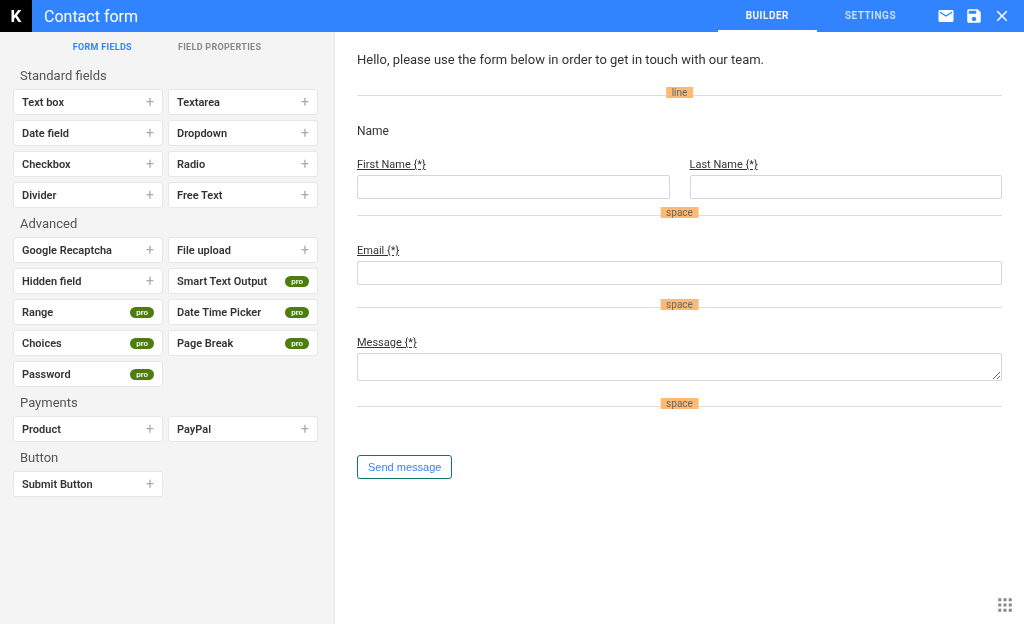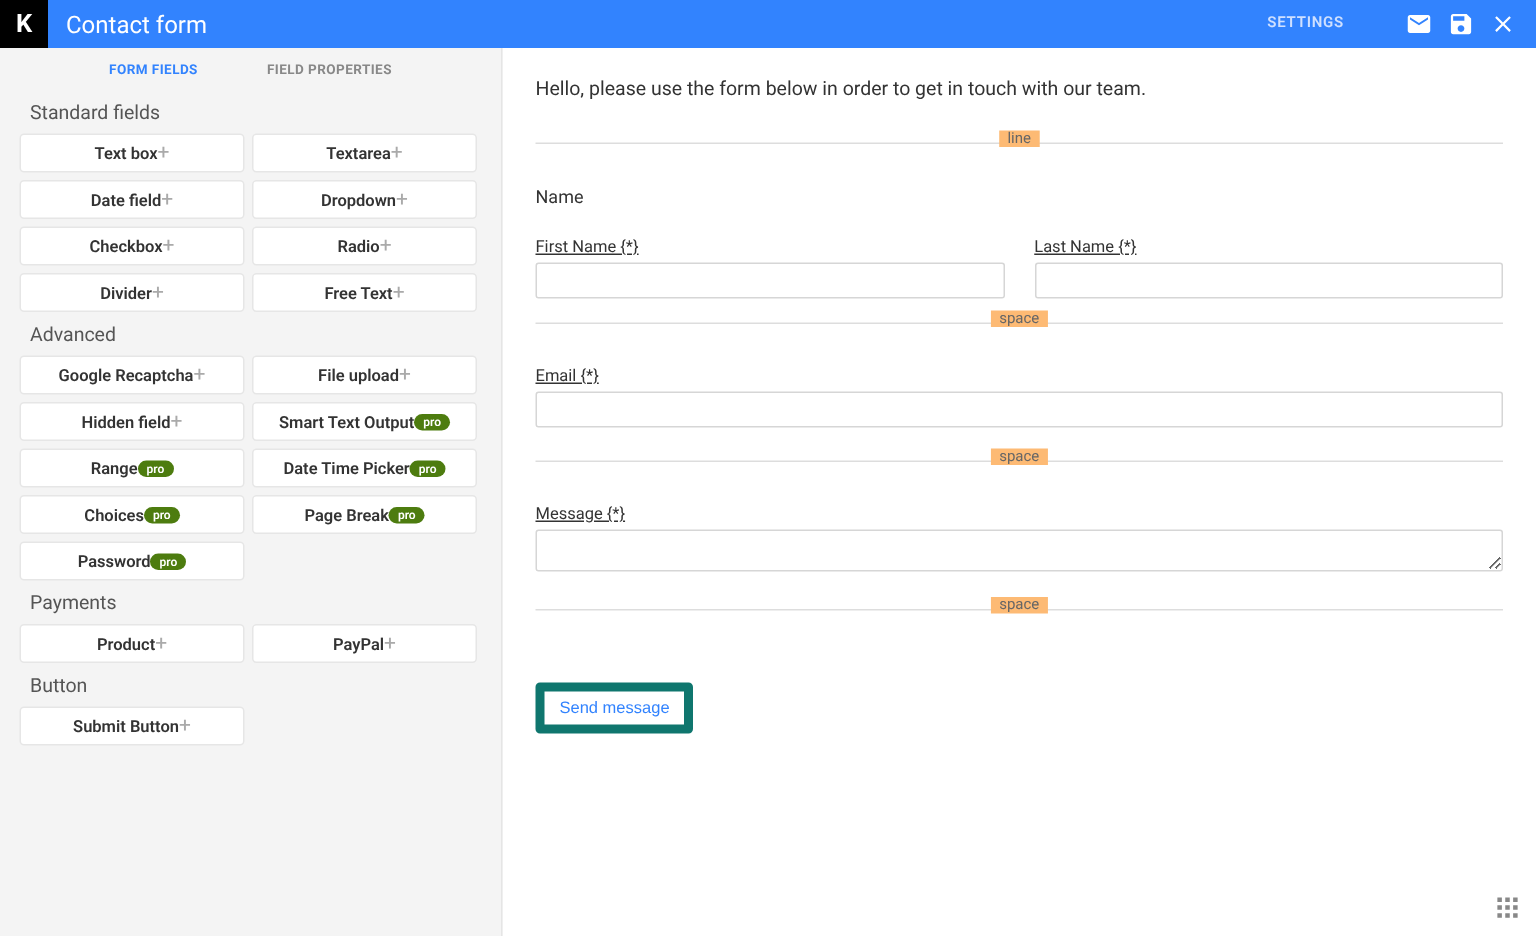--- a/index.html
+++ b/index.html
@@ -110,21 +110,21 @@
     padding: 0 13px;
   }
   .field-card {
     background: #fff;
     border: 1px solid #e6e6e6;
     border-radius: 3px;
     width: 150px;
     height: 26px;
     display: flex;
     align-items: center;
-    justify-content: center;
+    justify-content: space-between;
     padding: 0 8px;
     font-size: 11px;
     font-weight: 600;
     color: #333;
     cursor: grab;
   }
   .plus {
     color: #aaa;
     font-size: 14px;
     font-weight: 400;
@@ -197,21 +197,21 @@
   .textarea {
     width: 100%;
     height: 28px;
     border: 1px solid #d6d6d6;
     border-radius: 2px;
     padding: 4px 6px;
     font-size: 12px;
     resize: both;
   }
   .send-btn {
-    border: 6px solid #0f766e;
+    border: 1px solid #0f766e;
     background: #fff;
     color: #3283fe;
     font-size: 11px;
     padding: 5px 10px;
     border-radius: 3px;
     cursor: pointer;
     margin-top: 20px;
   }
   .grid-toggle {
     position: fixed;
@@ -227,20 +227,21 @@
   .grid-toggle svg { fill: #888; width: 18px; height: 18px; }
 </style>
 </head>
 <body>
 
 <div class="header">
   <div class="logo">K</div>
   <div class="title">Contact form</div>
   <div class="header-spacer"></div>
   <div class="header-tabs">
+    <div class="header-tab active">BUILDER</div>
     <div class="header-tab">SETTINGS</div>
   </div>
   <div class="header-icons">
     <div class="header-icon">
       <svg viewBox="0 0 24 24">
           <path d="M20 4H4c-1.1 0-2 .9-2 2v12c0 1.1.9 2 2 2h16c1.1 0 2-.9 2-2V6c0-1.1-.9-2-2-2zm0 4-8 5-8-5V6l8 5 8-5v2z"></path>
         </svg>
     </div>
     <div class="header-icon">
       <svg viewBox="0 0 24 24">

